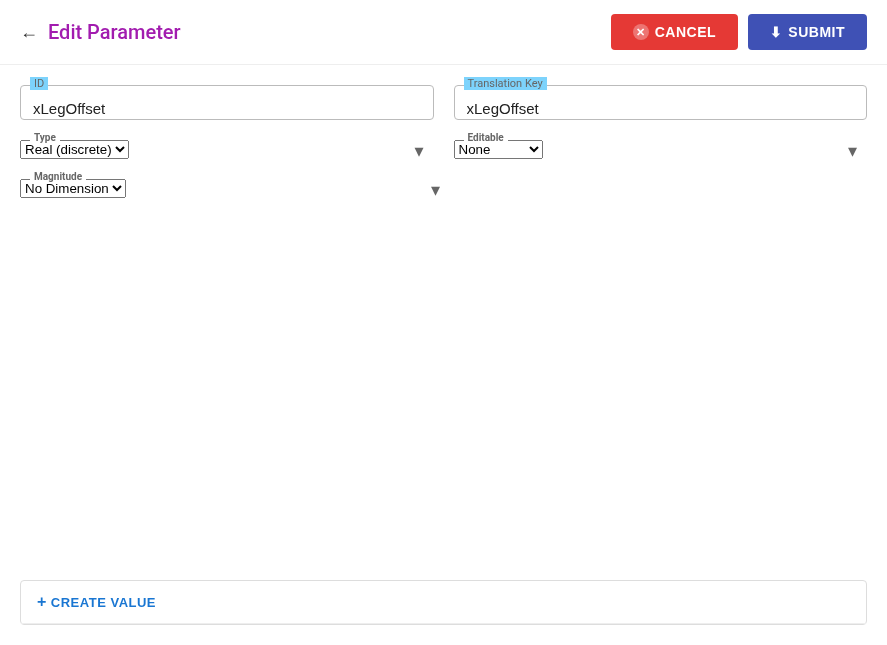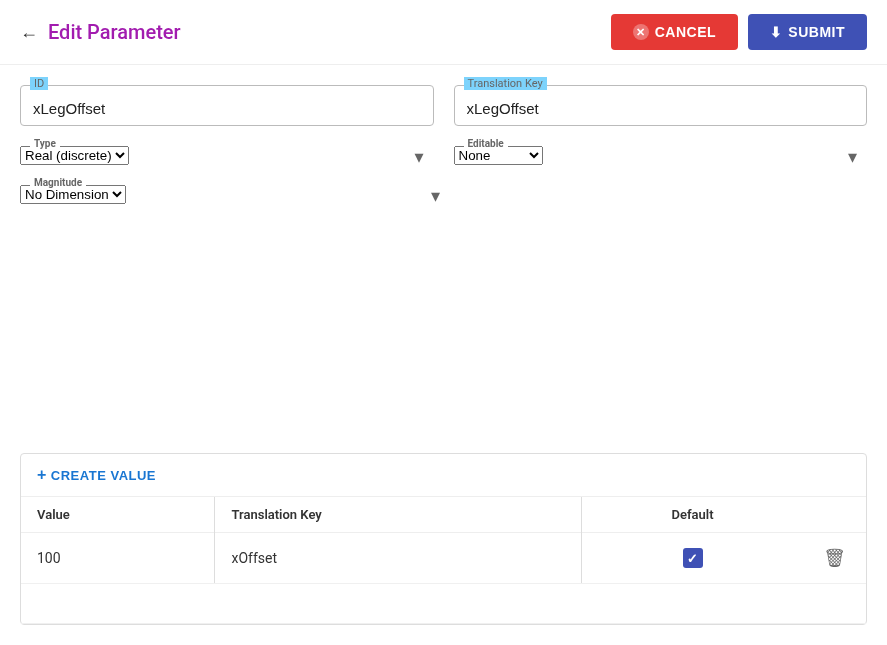--- a/index.html
+++ b/index.html
@@ -110,21 +110,21 @@
       padding: 0 4px;
       font-size: 11px;
       color: #666;
       pointer-events: none;
     }
 
     .form-field input[type="text"] {
       width: 100%;
       border: 1px solid #bbb;
       border-radius: 4px;
-      padding: 14px 12px 8px 12px;
+      padding: 14px 12px 2px 12px;
       font-size: 15px;
       color: #222;
       outline: none;
       background: #fff;
     }
 
     .select-wrapper {
       position: relative;
       flex: 1;
     }
@@ -366,41 +366,16 @@
   </div>
 
   <div class="values-section">
     <div class="values-header">
       <button class="create-value-btn">
         <span class="plus-icon">+</span>
         <span>CREATE VALUE</span>
       </button>
     </div>
 
-    <table class="values-table">
-      <thead>
-        <tr>
-          <th>Value</th>
-          <th class="col-separator">Translation Key</th>
-          <th class="col-separator default-col">Default</th>
-          <th class="actions-col"></th>
-        </tr>
-      </thead>
-      <tbody>
-        <tr class="table-row">
-          <td>100</td>
-          <td class="col-separator">xOffset</td>
-          <td class="col-separator default-cell">
-            <span class="checkbox-checked"></span>
-          </td>
-          <td class="actions-cell">
-            <button class="delete-btn">🗑</button>
-          </td>
-        </tr>
-        <tr>
-          <td colspan="4" style="height: 40px;"></td>
-        </tr>
-      </tbody>
-    </table>
   </div>
 
 
 </div>
 
 </body></html>

